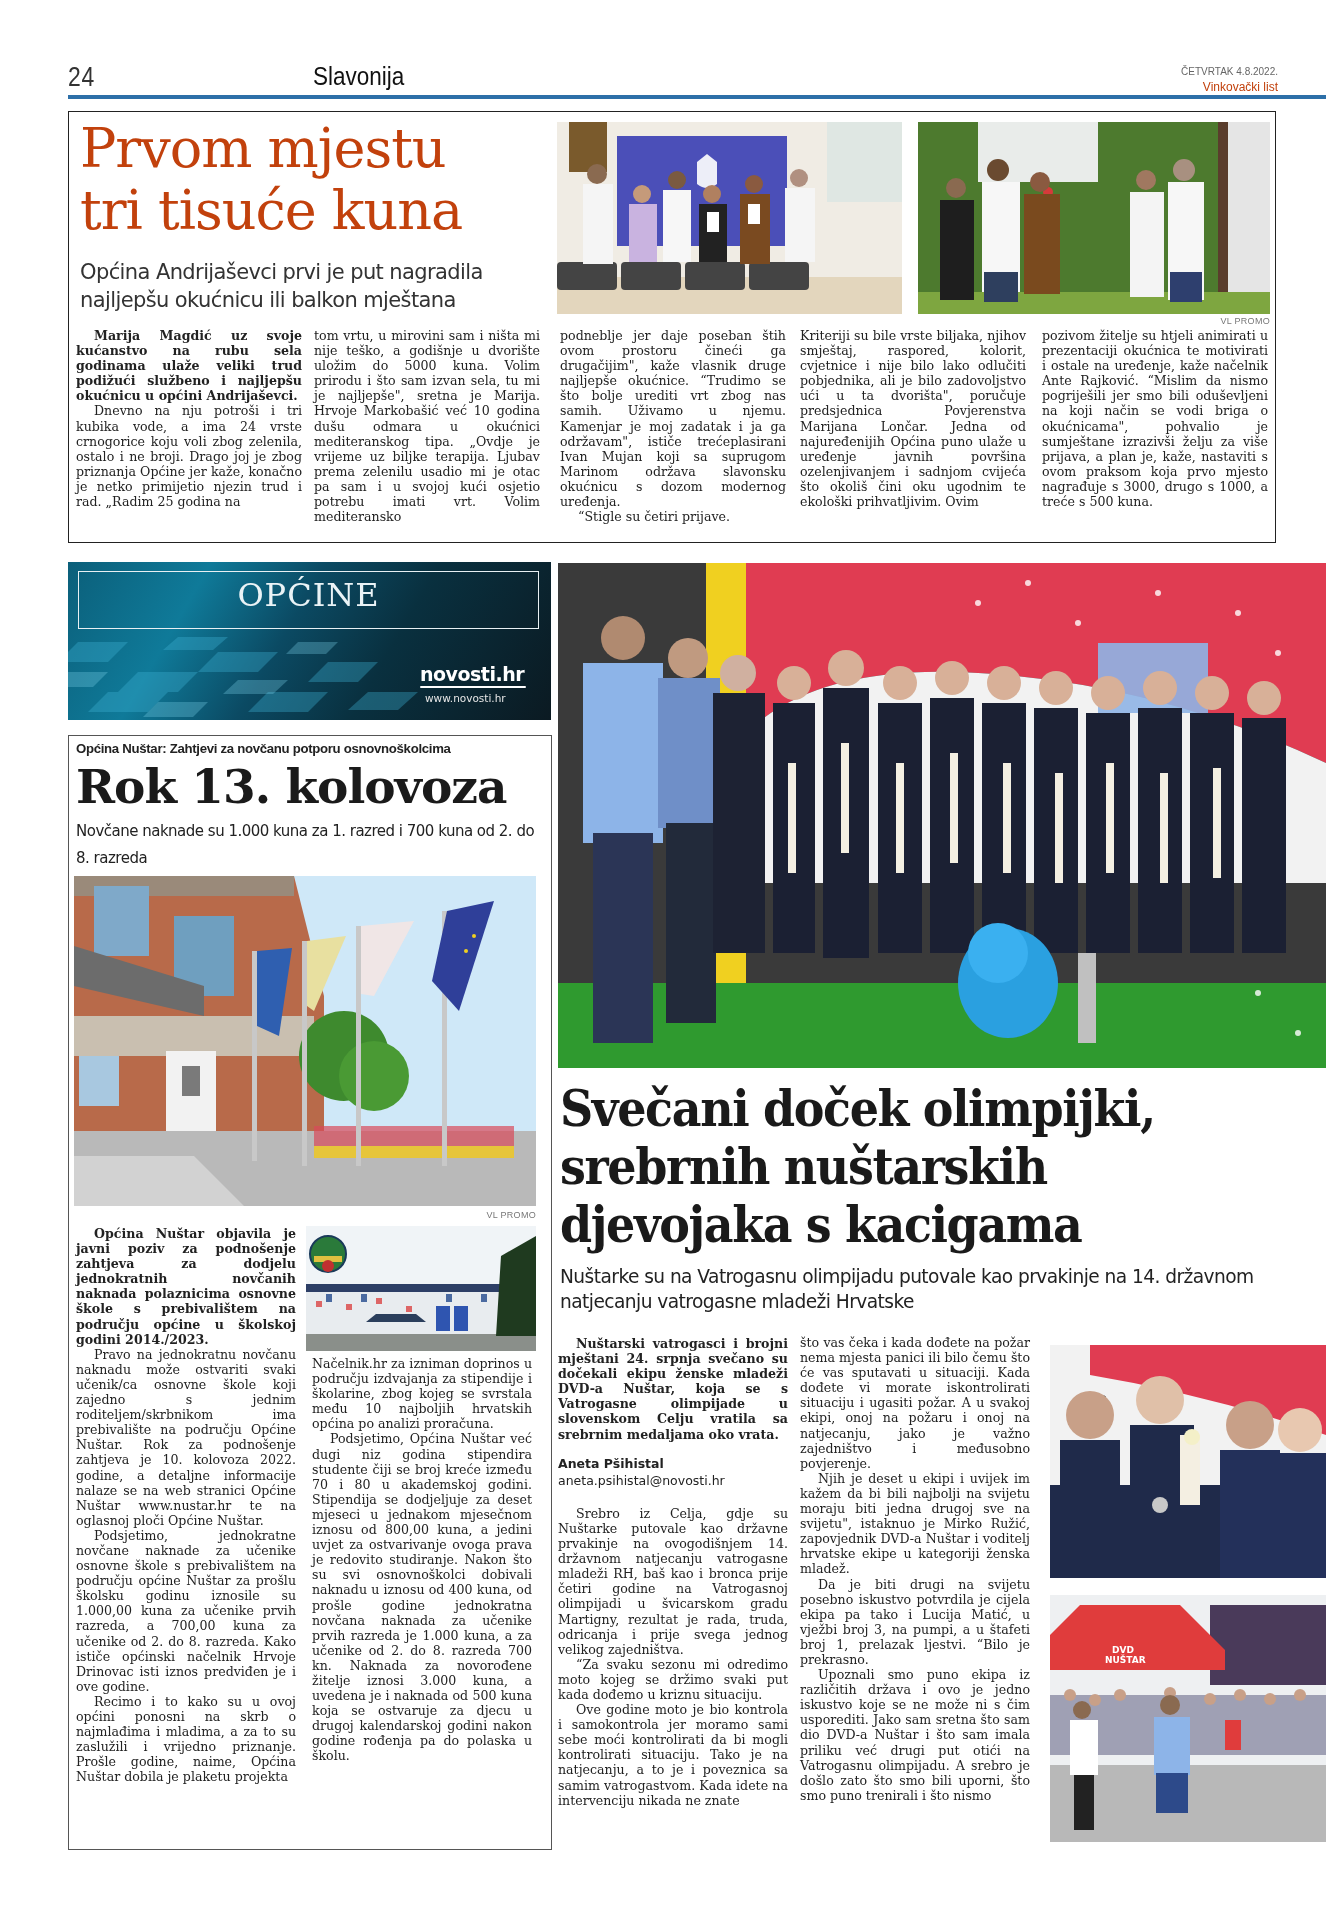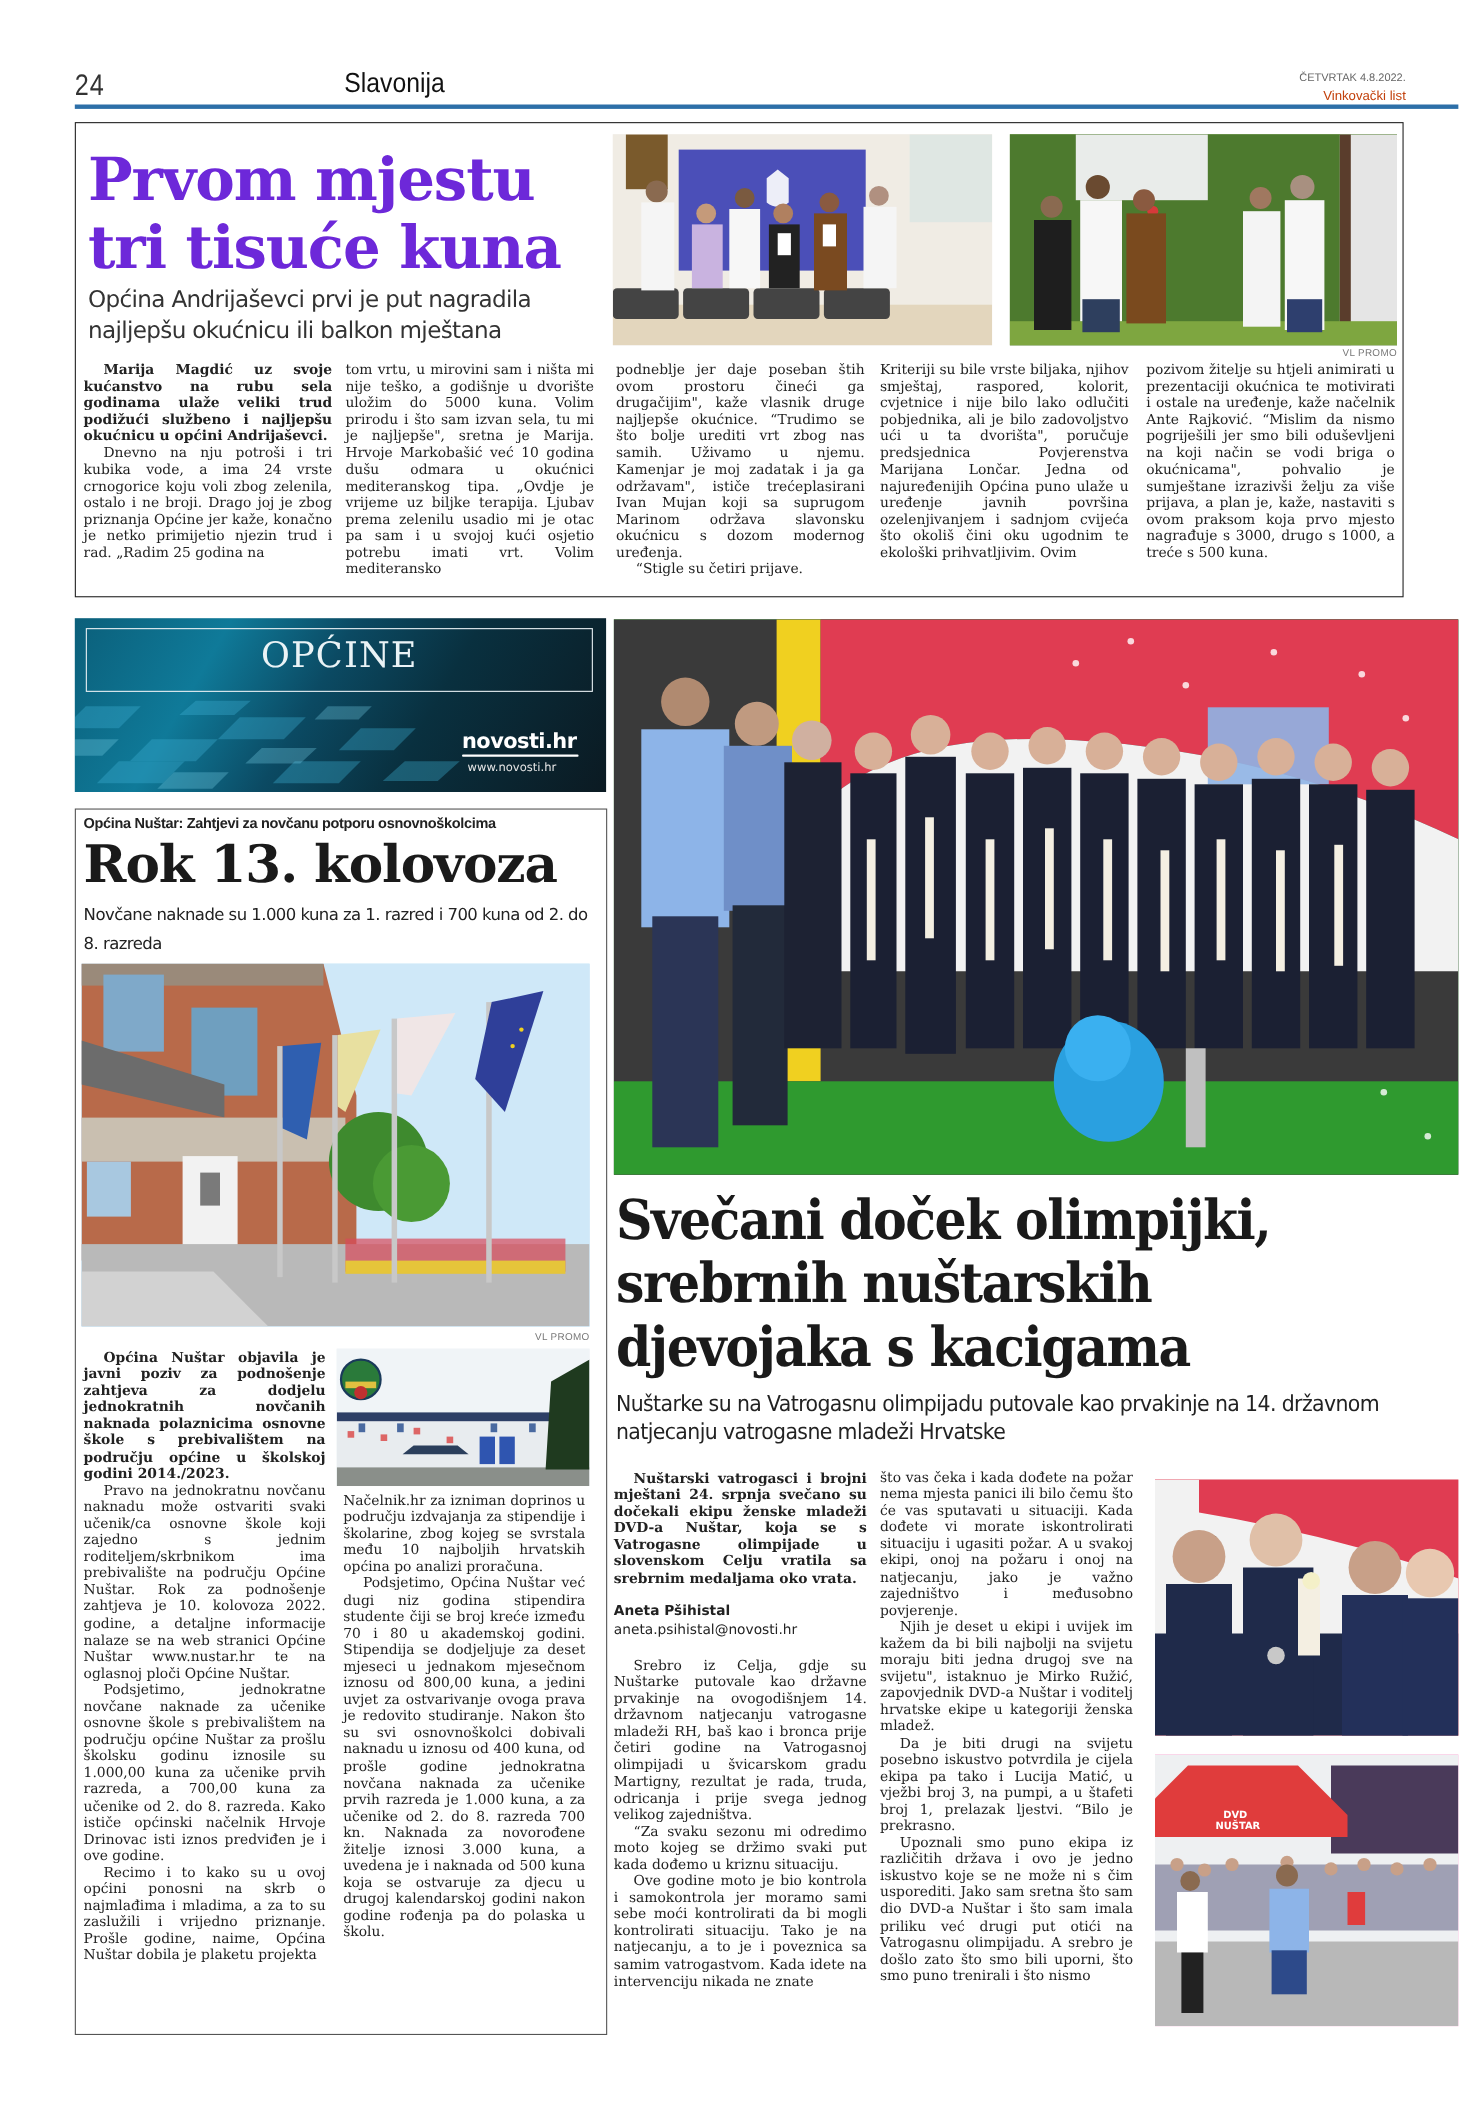--- a/index.html
+++ b/index.html
@@ -14,21 +14,21 @@
   .date { right: 48px; top: 66px; font-family: "Liberation Sans", sans-serif; font-size: 10px; color: #666; }
   .paper { right: 48px; top: 80px; font-family: "Liberation Sans", sans-serif; font-size: 12px; color: #c2410c; text-align: right; }
   .rule { left: 68px; top: 95px; width: 1258px; height: 4px; background: #2d6fa8; }
 
   
   .box { border: 1.5px solid #222; }
   .box1 { left: 68px; top: 111px; width: 1208px; height: 432px; }
   .box2 { left: 68px; top: 735px; width: 484px; height: 1115px; border-color: #555; }
 
   
-  .h1 { left: 80px; top: 118px; width: 470px; font-family: "DejaVu Serif", serif; font-weight: bold; font-size: 54px; line-height: 62px; color: #6d28d9; letter-spacing: -1px; margin-top: 14px; }
+  .h1 { left: 80px; top: 118px; width: 470px; font-family: "DejaVu Serif", serif; font-weight: normal; font-size: 54px; line-height: 62px; color: #c2410c; letter-spacing: -1px; }
   .deck1 { left: 80px; top: 258px; width: 470px; font-family: "DejaVu Sans", sans-serif; font-size: 21px; line-height: 28px; color: #333; letter-spacing: -0.6px; }
   .col { font-family: "DejaVu Serif", serif; font-size: 12.6px; line-height: 15.1px; text-align: justify; color: #222; hyphens: auto; }
   .col p { text-indent: 18px; }
   .col p.noind { text-indent: 0; }
   .col .lead { font-weight: bold; }
 
   .photo { overflow: hidden; }
   .credit { font-family: "Liberation Sans", sans-serif; font-size: 9px; color: #777; text-align: right; letter-spacing: 0.3px; }
 
   
@@ -351,21 +351,21 @@
       <rect x="80" y="80" width="64" height="153" fill="#1f2a4a"></rect>
     <circle cx="200" cy="80" r="24" fill="#c8a088"></circle>
       <rect x="170" y="105" width="60" height="128" fill="#23305a"></rect>
     <circle cx="250" cy="85" r="22" fill="#e8c8b0"></circle>
       <rect x="225" y="108" width="51" height="125" fill="#23305a"></rect>
     <rect x="130" y="90" width="20" height="70" fill="#f4efe2"></rect>
     <circle cx="142" cy="92" r="8" fill="#f4f0c8"></circle>
     <circle cx="110" cy="160" r="8" fill="#c8c8c8"></circle>
   </svg>
 </div>
-<div class="abs photo" style="left:1050px; top:1595px; width:276px; height:247px; background:#f9a8d4;">
+<div class="abs photo" style="left:1050px; top:1595px; width:276px; height:247px; background:#e5e5e5;">
   <svg width="276" height="247" viewBox="0 0 276 247">
     <rect width="276" height="247" fill="#eef0f2"></rect>
     <rect x="160" y="10" width="116" height="80" fill="#4a3a5a"></rect>
     <polygon points="30,10 130,10 175,55 175,75 0,75 0,40" fill="#e03c3c"></polygon>
     <text x="62" y="58" font-family="DejaVu Sans, sans-serif" font-size="9" font-weight="bold" fill="#fff">DVD</text>
     <text x="55" y="68" font-family="DejaVu Sans, sans-serif" font-size="9" font-weight="bold" fill="#fff">NUŠTAR</text>
     <rect x="0" y="100" width="276" height="60" fill="#6a6a8a" opacity="0.6"></rect>
     <g fill="#c8a088">
         <circle cx="20" cy="100" r="6"></circle>
         <circle cx="45" cy="105" r="6"></circle>

